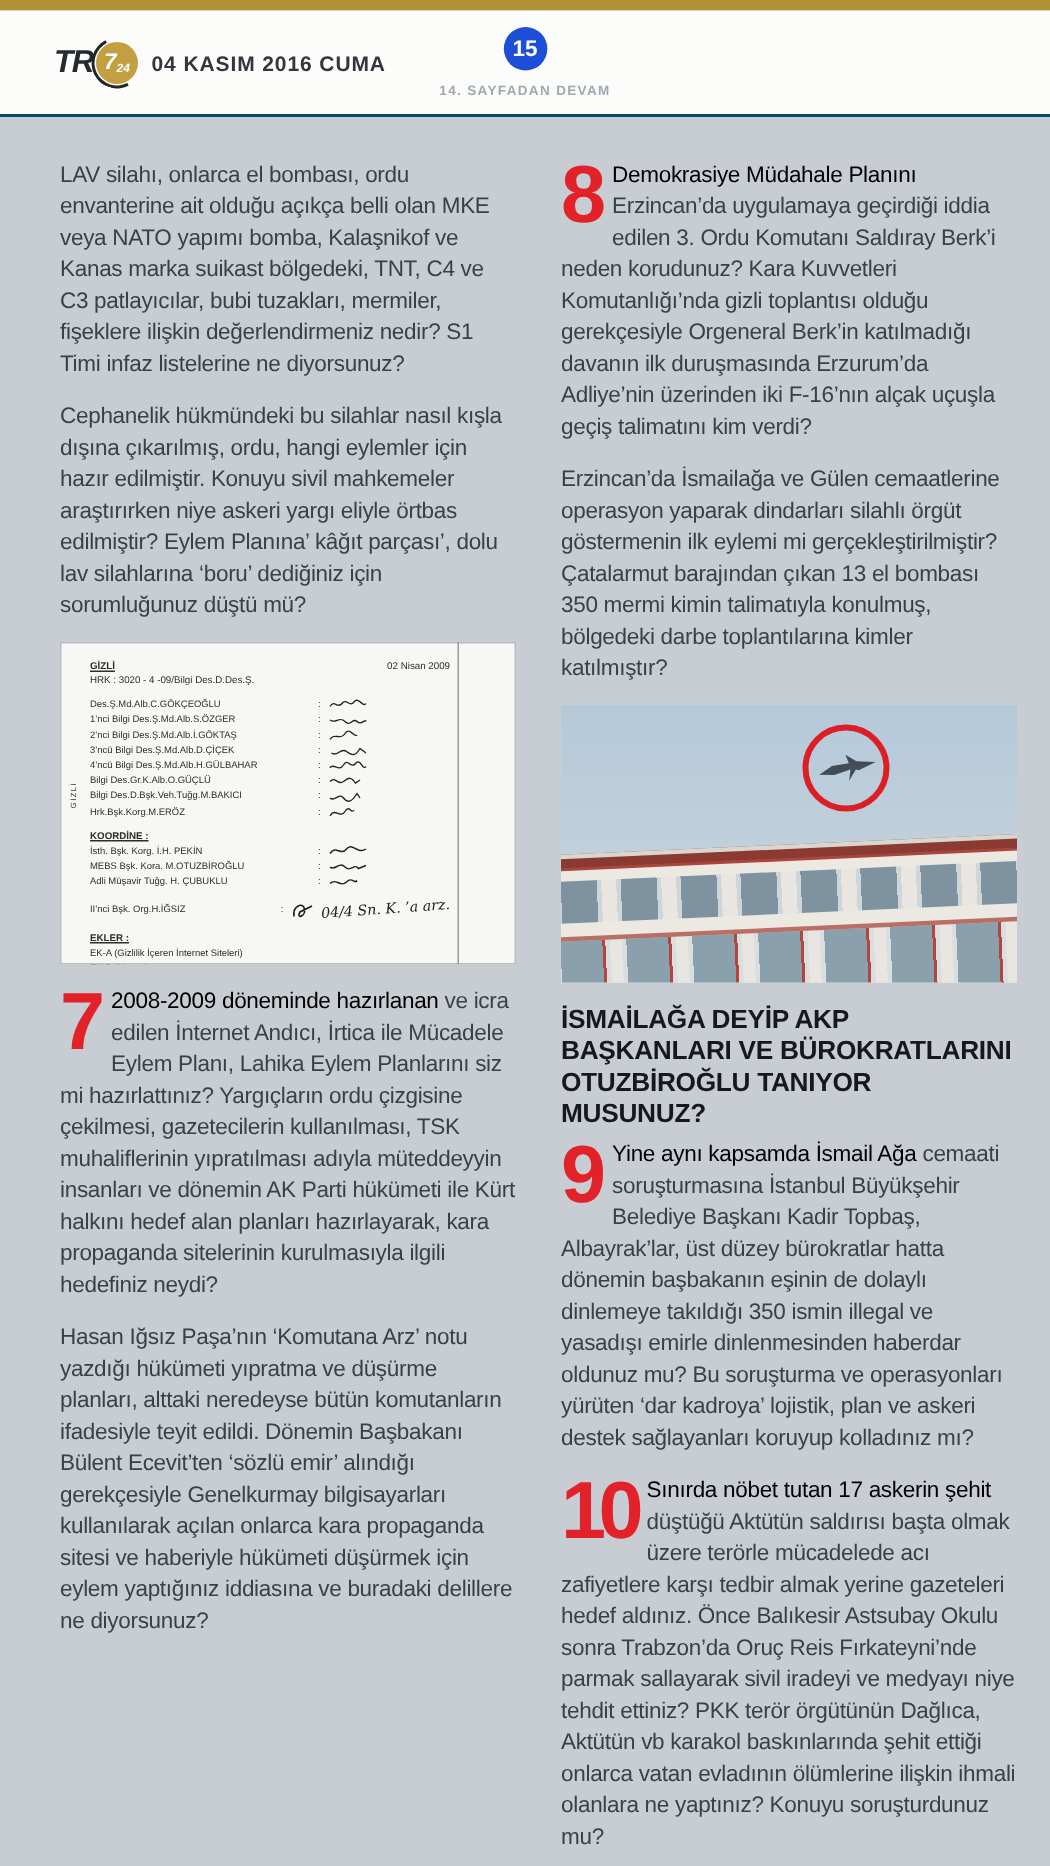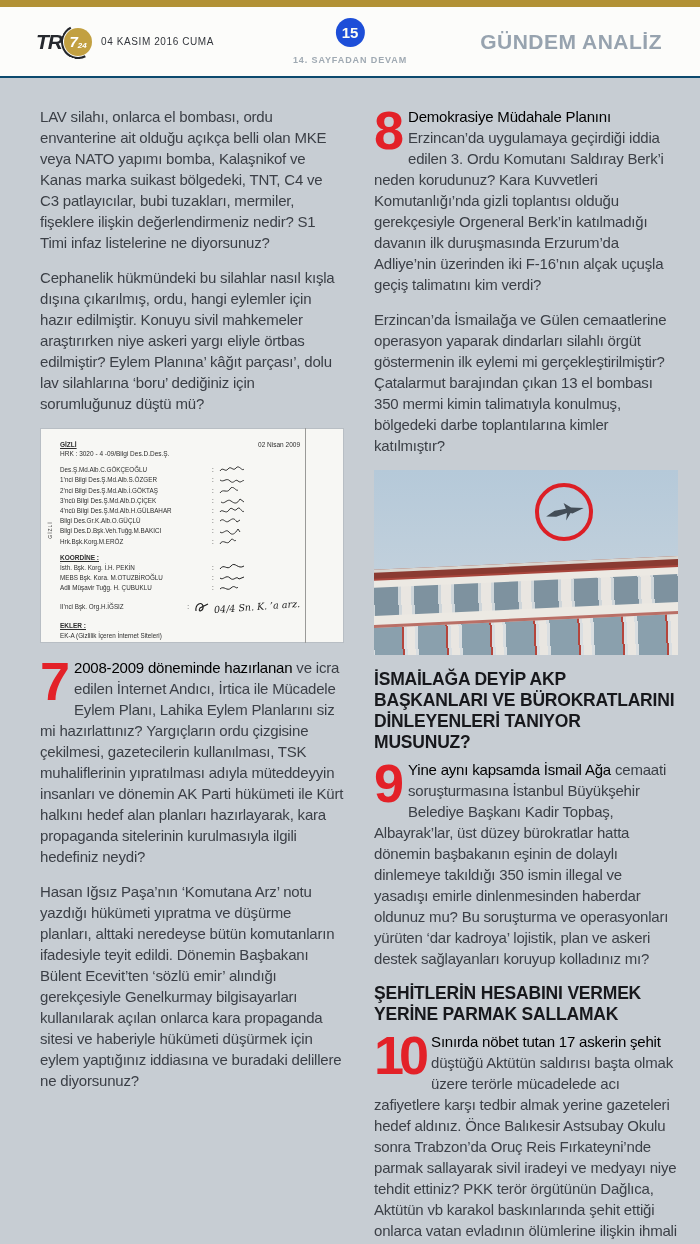--- a/index.html
+++ b/index.html
@@ -23,21 +23,21 @@
     width:28px; height:28px; border-radius:50%; background:#c2a041; color:#fff;
     display:flex; align-items:center; justify-content:center;
     margin:0 9px 0 2px; position:relative; font-weight:bold; font-style:italic;
   }
   .brand-badge::after {
     content:""; position:absolute; inset:-3px; border-radius:50%;
     border:2.5px solid transparent; border-bottom-color:#23262b; border-left-color:#23262b;
     transform:rotate(18deg);
   }
   .b7 { font-size:15px; } .b24 { font-size:8px; margin-top:7px; }
-  .brand-date { font-size:10px; font-weight:normal; color:#33363c; letter-spacing:0.6px; }
+  .brand-date { font-size:14px; font-weight:bold; color:#33363c; letter-spacing:0.6px; }
   .mast-center { position:absolute; left:50%; top:11px; transform:translateX(-50%); text-align:center; }
   .pagenum {
     width:29px; height:29px; border-radius:50%; background:#1d4ed8; color:#fdfdf4;
     font-size:15px; font-weight:bold; display:flex; align-items:center; justify-content:center;
     margin:0 auto 8px;
   }
   .continuation { font-size:9px; font-weight:bold; color:#9fa9b2; letter-spacing:0.9px; white-space:nowrap; }
   .section-title { margin-left:auto; margin-right:38px; font-size:21px; font-weight:bold; color:#97a3af; letter-spacing:0.5px; }
   
   .columns { display:flex; gap:30px; padding:28px 22px 0 40px; }
@@ -109,21 +109,20 @@
       <span class="brand-badge">
           <span class="b7">7</span>
           <span class="b24">24</span>
         </span>
       <span class="brand-date">04 KASIM 2016 CUMA</span>
     </div>
     <div class="mast-center">
       <div class="pagenum">15</div>
       <div class="continuation">14. SAYFADAN DEVAM</div>
     </div>
-    <div class="section-title">GÜNDEM ANALİZ</div>
   </header>
 
   <main class="columns">
 
     <section class="col">
       <p class="body-text">LAV silahı, onlarca el bombası, ordu envanterine ait olduğu açıkça belli olan MKE veya NATO yapımı bomba, Kalaşnikof ve Kanas marka suikast bölgedeki, TNT, C4 ve C3 patlayıcılar, bubi tuzakları, mermiler, fişeklere ilişkin değerlendirmeniz nedir? S1 Timi infaz listelerine ne diyorsunuz?</p>
       <p class="body-text">Cephanelik hükmündeki bu silahlar nasıl kışla dışına çıkarılmış, ordu, hangi eylemler için hazır edilmiştir. Konuyu sivil mahkemeler araştırırken niye askeri yargı eliyle örtbas edilmiştir? Eylem Planına’ kâğıt parçası’, dolu lav silahlarına ‘boru’ dediğiniz için sorumluğunuz düştü mü?</p>
 
       <figure class="doc-scan">
         <div class="doc-side">GİZLİ</div>
@@ -245,21 +244,20 @@
           </svg>
         </div>
         <div class="building">
           <div class="roofline"></div>
           <div class="win-row1"></div>
           <div class="sill"></div>
           <div class="win-row2"></div>
         </div>
       </figure>
 
-      <h2 class="col-heading">İSMAİLAĞA DEYİP AKP BAŞKANLARI VE BÜROKRATLARINI DİNLEYENLERİ TANIYOR MUSUNUZ?</h2>
+      <h2 class="col-heading">İSMAİLAĞA DEYİP AKP BAŞKANLARI VE BÜROKRATLARINI OTUZBİROĞLU TANIYOR MUSUNUZ?</h2>
       <p class="body-text"><span class="dropnum">9</span><span class="lead">Yine aynı kapsamda İsmail Ağa</span><span> cemaati soruşturmasına İstanbul Büyükşehir Belediye Başkanı Kadir Topbaş, Albayrak’lar, üst düzey bürokratlar hatta dönemin başbakanın eşinin de dolaylı dinlemeye takıldığı 350 ismin illegal ve yasadışı emirle dinlenmesinden haberdar oldunuz mu? Bu soruşturma ve operasyonları yürüten ‘dar kadroya’ lojistik, plan ve askeri destek sağlayanları koruyup kolladınız mı?</span></p>
 
-      <h2 class="col-heading">ŞEHİTLERİN HESABINI VERMEK YERİNE PARMAK SALLAMAK</h2>
       <p class="body-text"><span class="dropnum" style="letter-spacing:-5px;">10</span><span class="lead">Sınırda nöbet tutan 17 askerin şehit</span><span> düştüğü Aktütün saldırısı başta olmak üzere terörle mücadelede acı zafiyetlere karşı tedbir almak yerine gazeteleri hedef aldınız. Önce Balıkesir Astsubay Okulu sonra Trabzon’da Oruç Reis Fırkateyni’nde parmak sallayarak sivil iradeyi ve medyayı niye tehdit ettiniz? PKK terör örgütünün Dağlıca, Aktütün vb karakol baskınlarında şehit ettiği onlarca vatan evladının ölümlerine ilişkin ihmali olanlara ne yaptınız? Konuyu soruşturdunuz mu?</span></p>
     </section>
 
   </main>
 </div>
 
 </body></html>

